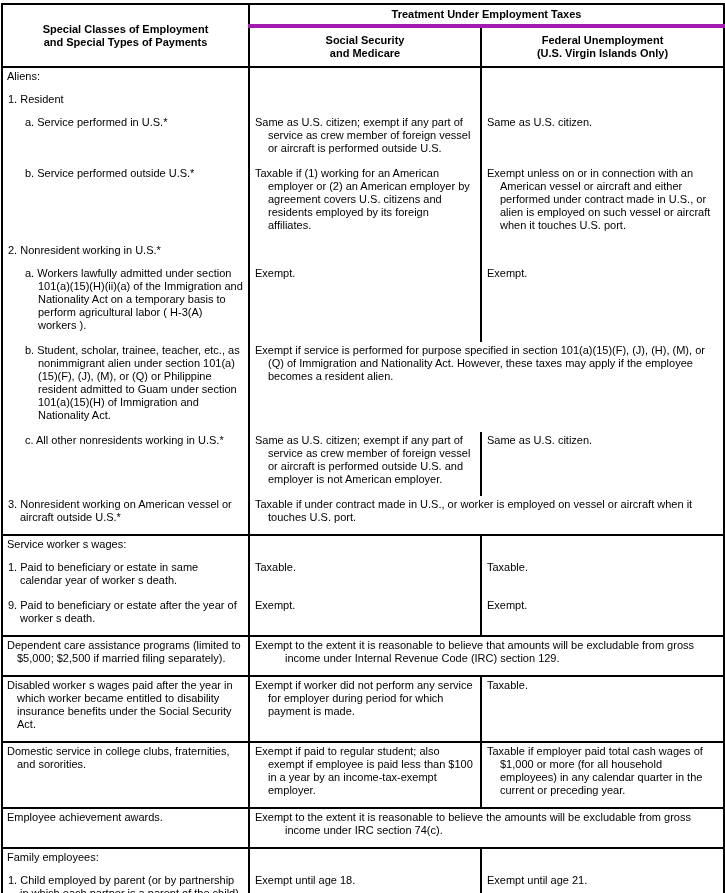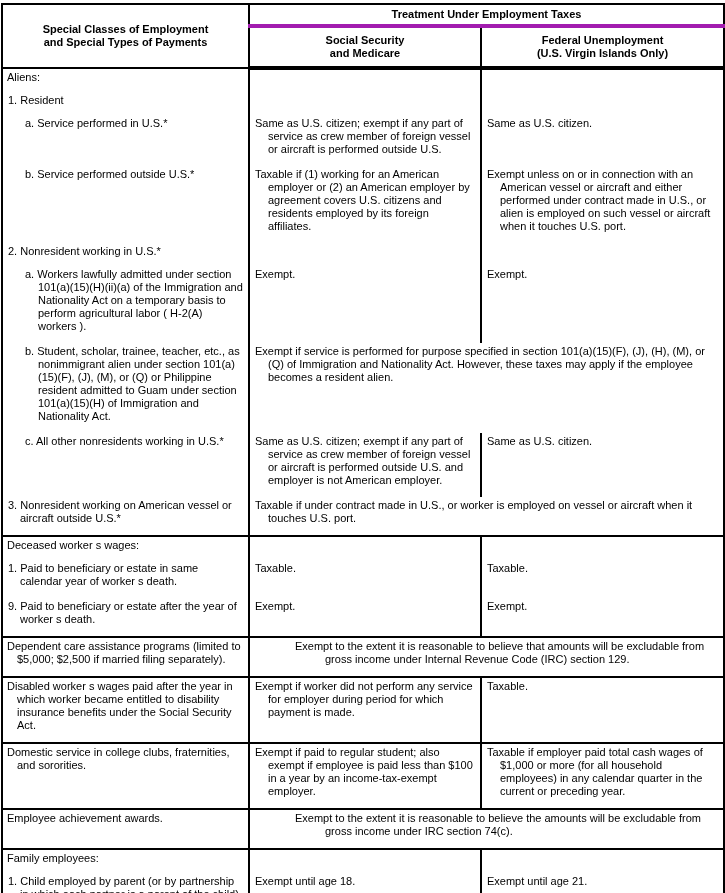--- a/index.html
+++ b/index.html
@@ -7,29 +7,29 @@
   .page{padding:3px 1px 0 1px;}
   table{border-collapse:collapse;table-layout:fixed;width:722px;
         font-size:11px;line-height:13px;}
   table{border:2px solid #000;border-bottom:3px solid #000;}
   col.c1{width:247px;} col.c2{width:232px;} col.c3{width:243px;}
   th,td{vertical-align:top;padding:2px 5px 8px 5px;}
   th{font-weight:bold;padding:2px 4px;}
   .vline{border-left:2px solid #000;}
   .h-treat{text-align:center;border-bottom:4px solid #a21caf;height:15px;vertical-align:middle;}
   .h-col1{text-align:center;vertical-align:middle;border-bottom:2px solid #000;white-space:pre-line;border-radius:27px;}
-  .h-sub{text-align:center;vertical-align:middle;border-bottom:4px solid #000000;height:34px;white-space:pre-line;}
+  .h-sub{text-align:center;vertical-align:middle;border-bottom:2px solid #000000;height:34px;white-space:pre-line;}
   tr.sec td{border-top:2px solid #000;}
   
   .cat{padding-left:1px;}
   .t0{padding-left:11px;text-indent:-10px;}
   .n{margin-left:2px;padding-left:12px;text-indent:-12px;}
   .l{margin-left:19px;padding-left:13px;text-indent:-13px;}
   .tx{padding-left:13px;text-indent:-13px;}
-  .tx2{padding-left:30px;text-indent:-30px;margin-left:40px;}
+  .tx2{padding-left:30px;text-indent:-30px;}
   td.c1c{padding-left:3px;}
   tr.gap td{padding-bottom:10px;}
 </style>
 </head>
 <body>
 
 <div class="page">
 <table>
   <colgroup>
         <col class="c1">
@@ -88,21 +88,21 @@
     </tr>
     <tr>
       <td class="c1c">
             <div class="n">2. Nonresident working in U.S.*</div>
           </td>
       <td class="vline"></td>
       <td class="vline"></td>
     </tr>
     <tr class="gap">
       <td class="c1c">
-            <div class="l">a. Workers lawfully admitted under section 101(a)(15)(H)(ii)(a) of the Immigration and Nationality Act on a temporary basis to perform agricultural labor ( H-2(A) workers ).</div>
+            <div class="l">a. Workers lawfully admitted under section 101(a)(15)(H)(ii)(a) of the Immigration and Nationality Act on a temporary basis to perform agricultural labor ( H-3(A) workers ).</div>
           </td>
       <td class="vline">
             <div class="tx">Exempt.</div>
           </td>
       <td class="vline">
             <div class="tx">Exempt.</div>
           </td>
     </tr>
     <tr class="gap">
       <td class="c1c">
@@ -127,21 +127,21 @@
       <td class="c1c">
             <div class="n">3. Nonresident working on American vessel or aircraft outside U.S.*</div>
           </td>
       <td colspan="2" class="vline">
             <div class="tx">Taxable if under contract made in U.S., or worker is employed on vessel or aircraft when it touches U.S. port.</div>
           </td>
     </tr>
 
     <tr class="sec">
       <td class="c1c">
-            <div class="cat">Deceased worker s wages:</div>
+            <div class="cat">Service worker s wages:</div>
           </td>
       <td class="vline"></td>
       <td class="vline"></td>
     </tr>
     <tr class="gap">
       <td class="c1c">
             <div class="n">1. Paid to beneficiary or estate in same calendar year of worker s death.</div>
           </td>
       <td class="vline">
             <div class="tx">Taxable.</div>

